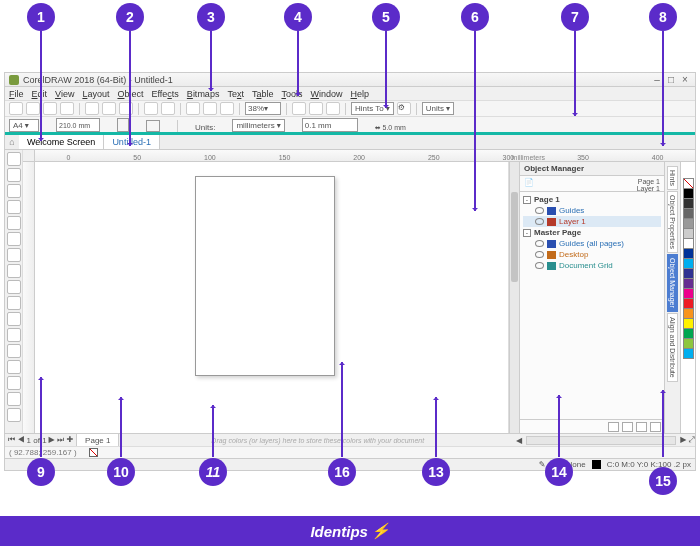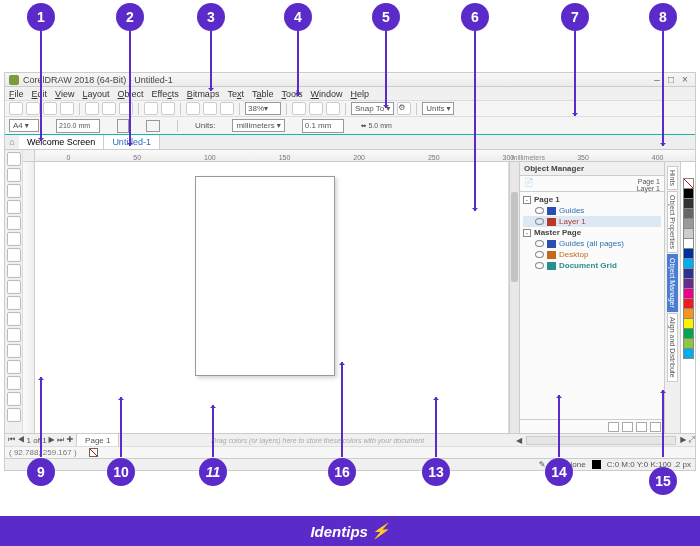--- a/index.html
+++ b/index.html
@@ -19,21 +19,21 @@
 .menubar { height: 14px; background: #f0f0f0; border-bottom: 1px solid #ddd; display: flex; align-items: center; padding: 0 4px; gap: 8px; color: #333; }
 .menubar span { cursor: pointer; text-align: right; }
 .menubar span u { text-decoration: underline; }
 
 .toolbar1 { height: 16px; background: #f5f5f5; border-bottom: 1px solid #ddd; display: flex; align-items: center; padding: 0 4px; gap: 3px; color: #555; font-size: 8px; }
 .toolbar1 .tb-btn { width: 14px; height: 13px; border: 1px solid #ccc; background: #fff; border-radius: 2px; }
 .toolbar1 .sep { width: 1px; height: 12px; background: #ccc; margin: 0 2px; }
 .toolbar1 .zoom { width: 36px; height: 13px; border: 1px solid #999; background: #fff; padding: 0 2px; display: inline-flex; align-items: center; }
 .toolbar1 .combo { height: 13px; border: 1px solid #999; background: #fff; padding: 0 3px; display: inline-flex; align-items: center; gap: 2px; }
 
-.toolbar2 { height: 18px; background: #f5f5f5; border-bottom: 1px solid #14b8a6; display: flex; align-items: center; padding: 0 4px; gap: 17px; color: #555; font-size: 8px; }
+.toolbar2 { height: 18px; background: #f5f5f5; border-bottom: 3px solid #14b8a6; display: flex; align-items: flex-end; padding: 0 4px; gap: 17px; color: #555; font-size: 8px; }
 .toolbar2 .combo { height: 13px; border: 1px solid #999; background: #fff; padding: 0 3px; display: inline-flex; align-items: center; gap: 2px; }
 .toolbar2 .spin { width: 44px; height: 14px; border: 1px solid #999; background: #fff; display: inline-flex; align-items: center; padding: 0 2px; }
 
 .doctabs { height: 15px; background: #eee; border-bottom: 1px solid #ccc; display: flex; align-items: center; font-size: 9px; }
 .doctabs .home-icon { width: 14px; height: 14px; display: flex; align-items: center; justify-content: center; color: #666; }
 .doctabs .tab { padding: 2px 8px; border-right: 1px solid #ccc; background: #fff; }
 .doctabs .tab.active { color: #2a6fb5; }
 
 .workspace { display: flex; height: calc(100% - 14px - 14px - 16px - 18px - 15px - 13px - 12px - 12px); }
 .toolbox { width: 18px; background: #f0f0f0; border-right: 1px solid #ddd; display: flex; flex-direction: column; align-items: center; gap: 2px; padding-top: 2px; }
@@ -54,21 +54,21 @@
 .docker-title { height: 14px; background: #f0f0f0; border-bottom: 1px solid #ccc; display: flex; align-items: center; padding: 0 4px; font-weight: bold; }
 .docker-body { flex: 1; padding: 2px 3px; }
 .tree-row { display: flex; align-items: center; gap: 3px; padding: 1px 0; }
 .tree-row .sq { width: 8px; height: 8px; border: 1px solid #888; font-size: 7px; display: inline-flex; align-items: center; justify-content: center; background:#fff;}
 .tree-row .eye { width: 9px; height: 7px; border: 1px solid #888; border-radius: 50%; }
 .tree-row .layer-ic { width: 9px; height: 8px; background: #2a4fb0; }
 .tree-row.sel { background: #dce9f5; }
 .tree-row.guides { color: #2a6fb5; }
 .tree-row.layer1 { color: #b53a2a; }
 .tree-row.desktop { color: #c26b1a; }
-.tree-row.grid { color: #2a8f8f; font-weight: bold; }
+.tree-row.grid { color: #2a8f8f; }
 .tree-row.indent1 { padding-left: 12px; }
 .docker-top { height: 16px; border-bottom: 1px solid #ccc; padding: 2px 4px; color: #555; display:flex; justify-content:space-between;}
 .docker-btns { height: 14px; border-top: 1px solid #ccc; display: flex; align-items: center; justify-content: flex-end; gap: 3px; padding: 0 3px; }
 .docker-btns .b { width: 11px; height: 10px; border: 1px solid #aaa; background: #fff; }
 
 .side-tabs { width: 16px; background: #f0f0f0; border-left: 1px solid #ccc; display: flex; flex-direction: column; align-items: center; gap: 1px; padding-top: 4px; font-size: 7px; }
 .side-tabs .vlabel { writing-mode: vertical-rl; padding: 3px 1px; background: #fff; border: 1px solid #ccc; color: #555; cursor: pointer;}
 .side-tabs .vlabel.active { background: #4c7dd1; color: #fff; border-color:#4c7dd1;}
 
 .palette { width: 15px; background: #fff; border-left: 1px solid #ccc; display: flex; flex-direction: column; align-items: center; padding-top: 16px; gap: 0; }
@@ -207,39 +207,39 @@
     <div class="tb-btn"></div>
     <div class="tb-btn"></div>
     <div class="tb-btn"></div>
     <div class="sep"></div>
     <div class="zoom"><span>38%</span> ▾</div>
     <div class="sep"></div>
     <div class="tb-btn"></div>
     <div class="tb-btn"></div>
     <div class="tb-btn"></div>
     <div class="sep"></div>
-    <div class="combo"><span>Snap To</span> ▾</div>
+    <div class="combo"><span>Hints To</span> ▾</div>
     <div class="tb-btn">⚙</div>
     <div class="sep"></div>
     <div class="combo"><span>Units</span> ▾</div>
   </div>
 
   <div class="toolbar2">
     <div class="combo" style="width:30px"><span>A4</span> ▾</div>
     <div style="display:flex;flex-direction:column;gap:0;font-size:7px">
       <div class="spin">
           <span>210.0 mm</span>
         </div>
     </div>
     <div class="tb-btn" style="width:12px;height:14px;border:1px solid #999"></div>
     <div class="tb-btn" style="width:14px;height:12px;border:1px solid #999"></div>
     <div class="sep" style="width:1px;height:12px;background:#ccc"></div>
     <span>Units:</span>
     <div class="combo"><span>millimeters</span> ▾</div>
-    <div class="spin" style="width:42px">
+    <div class="spin" style="width:56px">
         <span>0.1 mm</span>
       </div>
     <div style="display:flex;flex-direction:column;font-size:7px;gap:0">
       <span>⬌ <span>5.0 mm</span></span>
     </div>
     <div class="tb-btn"></div>
     <div class="tb-btn"></div>
   </div>
 
   <div class="doctabs">

